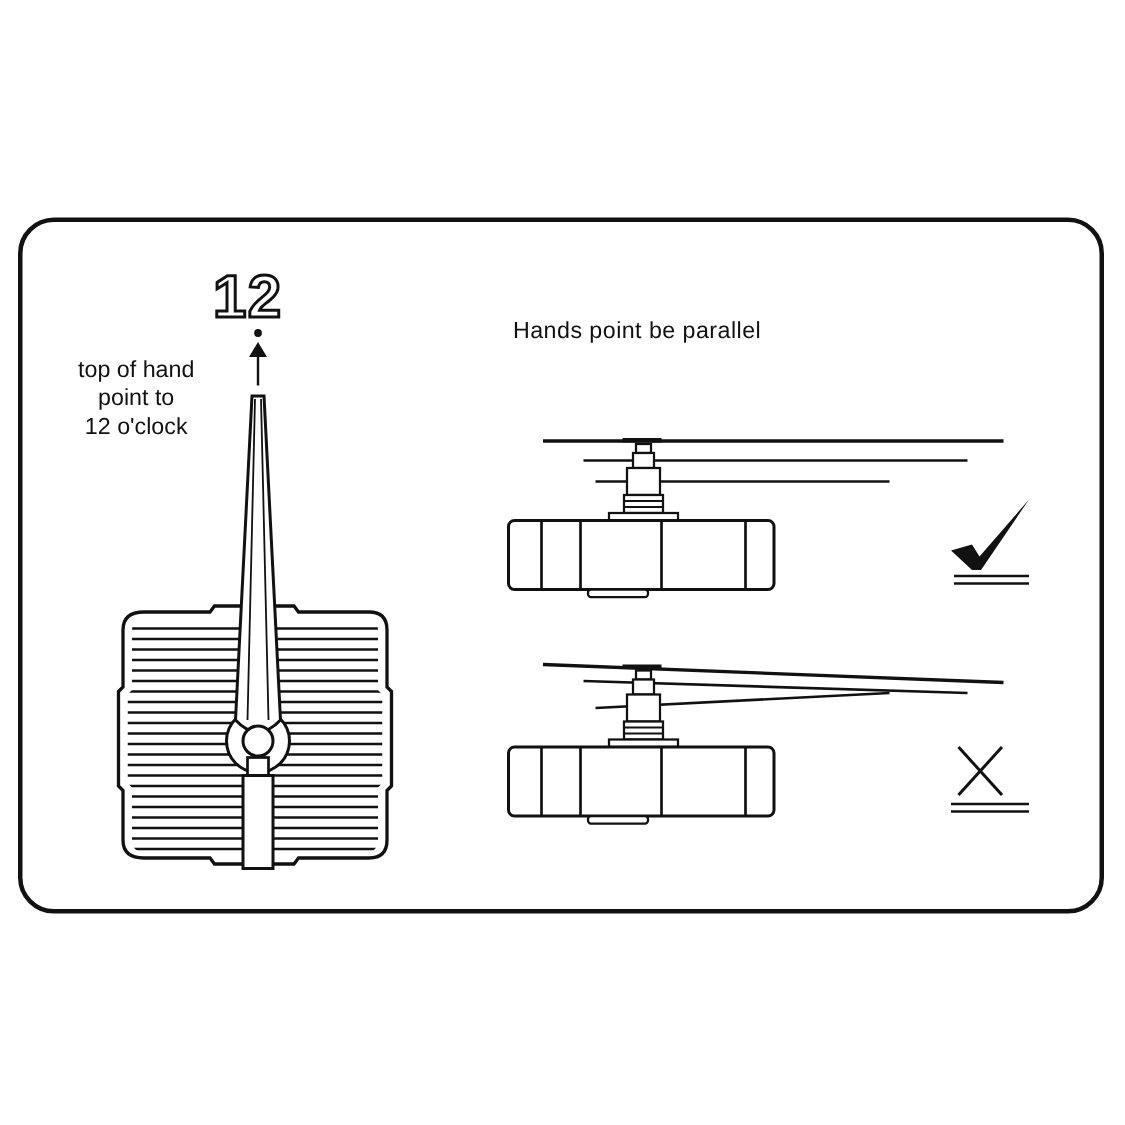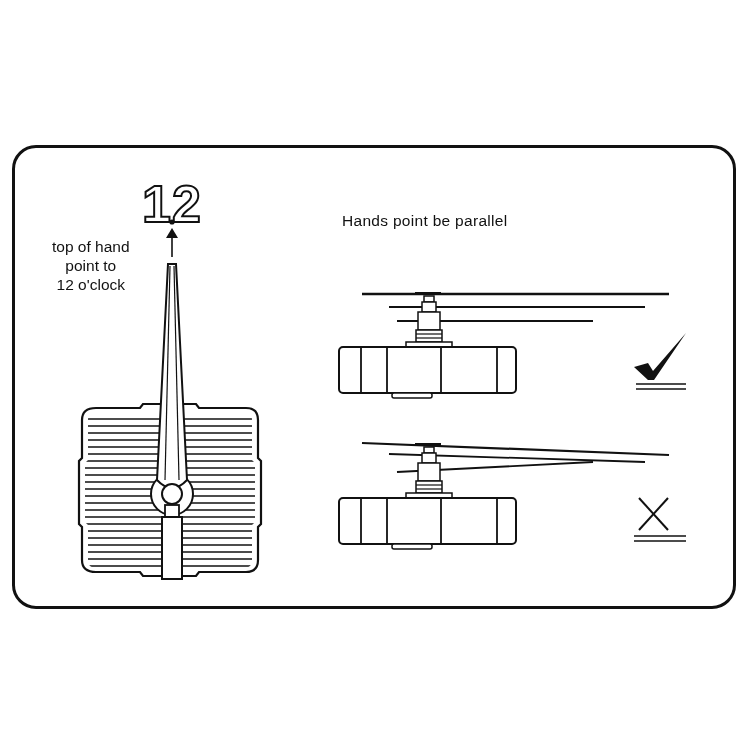--- a/index.html
+++ b/index.html
@@ -1,19 +1,19 @@
 <!DOCTYPE html>
 <html><head>
 <meta charset="utf-8">
 <style>
   html, body { margin:0; padding:0; background:#ffffff; }
   body { width:750px; height:750px; position:relative; overflow:hidden; font-family:"Liberation Sans", sans-serif; }
   .card { position:absolute; left:12px; top:145px; width:724px; height:464px; border:3px solid #111; border-radius:24px; box-sizing:border-box; }
   .txt { position:absolute; color:#111; font-family:"Liberation Sans", sans-serif; }
-  .twelve { left:142px; top:178px; font-size:52px; font-weight:bold; color:#fff; -webkit-text-stroke:2px #111; letter-spacing:1px; line-height:1; }
+  .twelve { left:142px; top:178px; font-size:40px; font-weight:bold; color:#fff; -webkit-text-stroke:2px #111; letter-spacing:1px; line-height:1; }
   .note { left:52px; top:237px; font-size:15.5px; line-height:19px; white-space:pre-line;text-align:center; }
   .title { left:342px; top:212px; font-size:15.5px; letter-spacing:0.3px; }
   svg.layer { position:absolute; left:0; top:0; }
 </style>
 </head>
 <body>
 
 <div class="card"></div>
 
 <div class="txt twelve">12</div>

